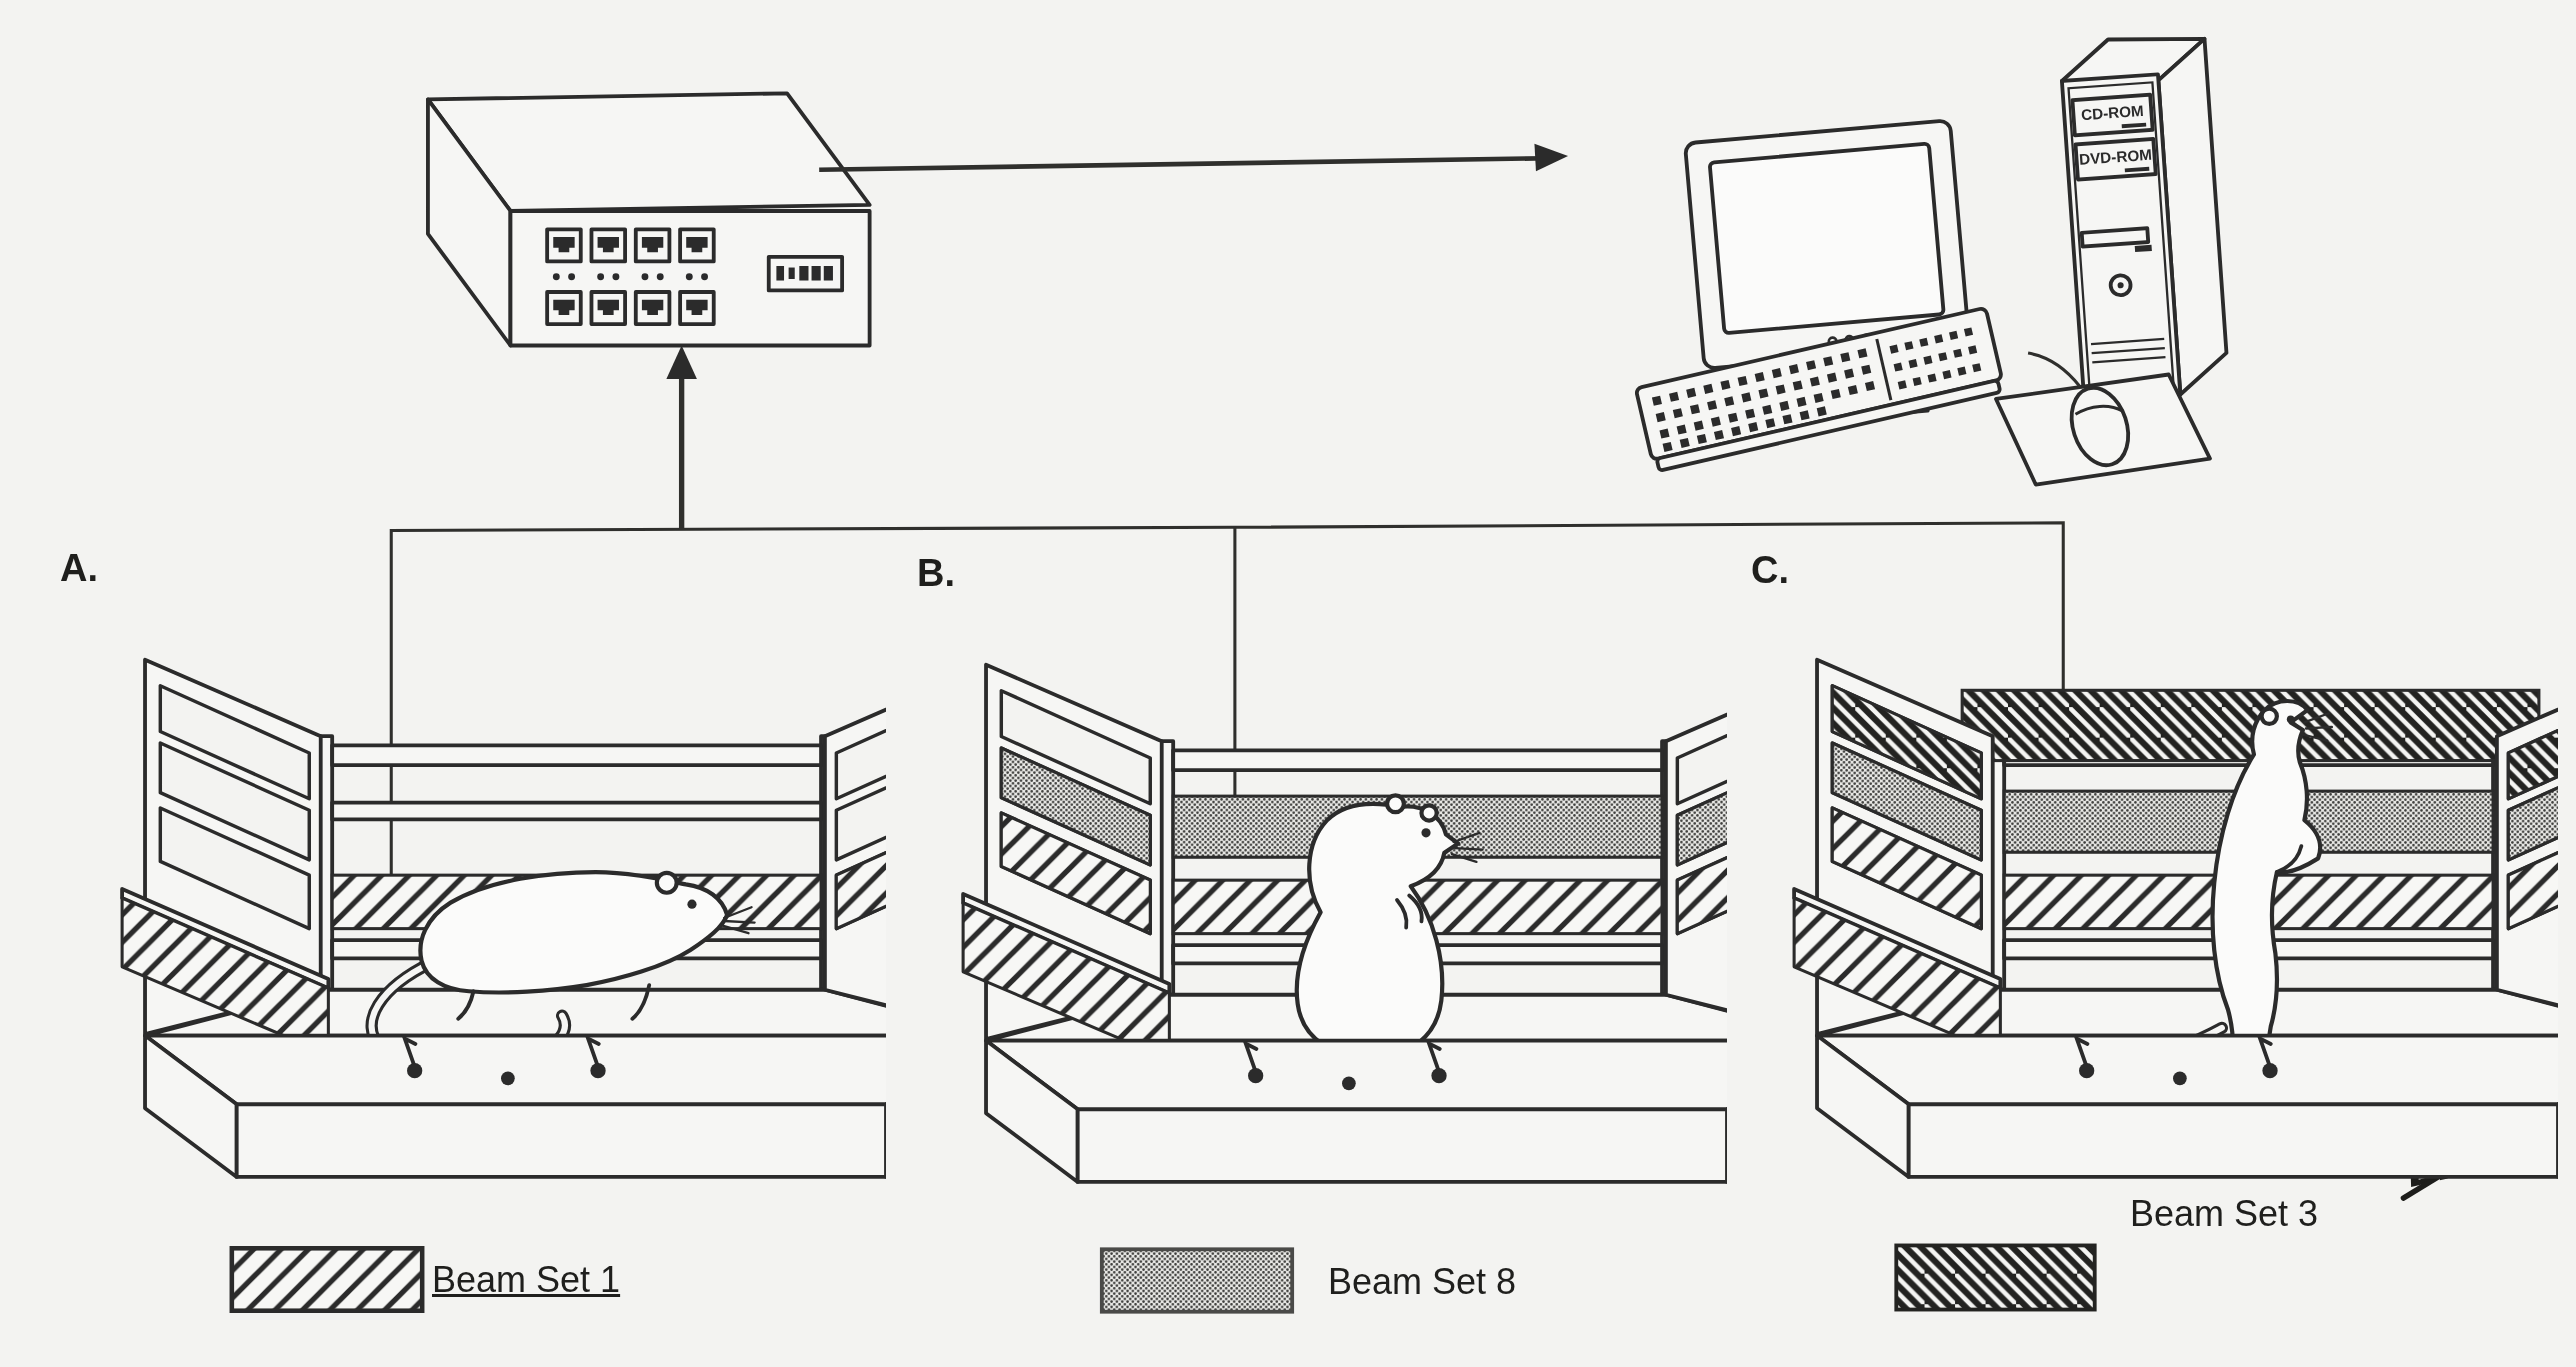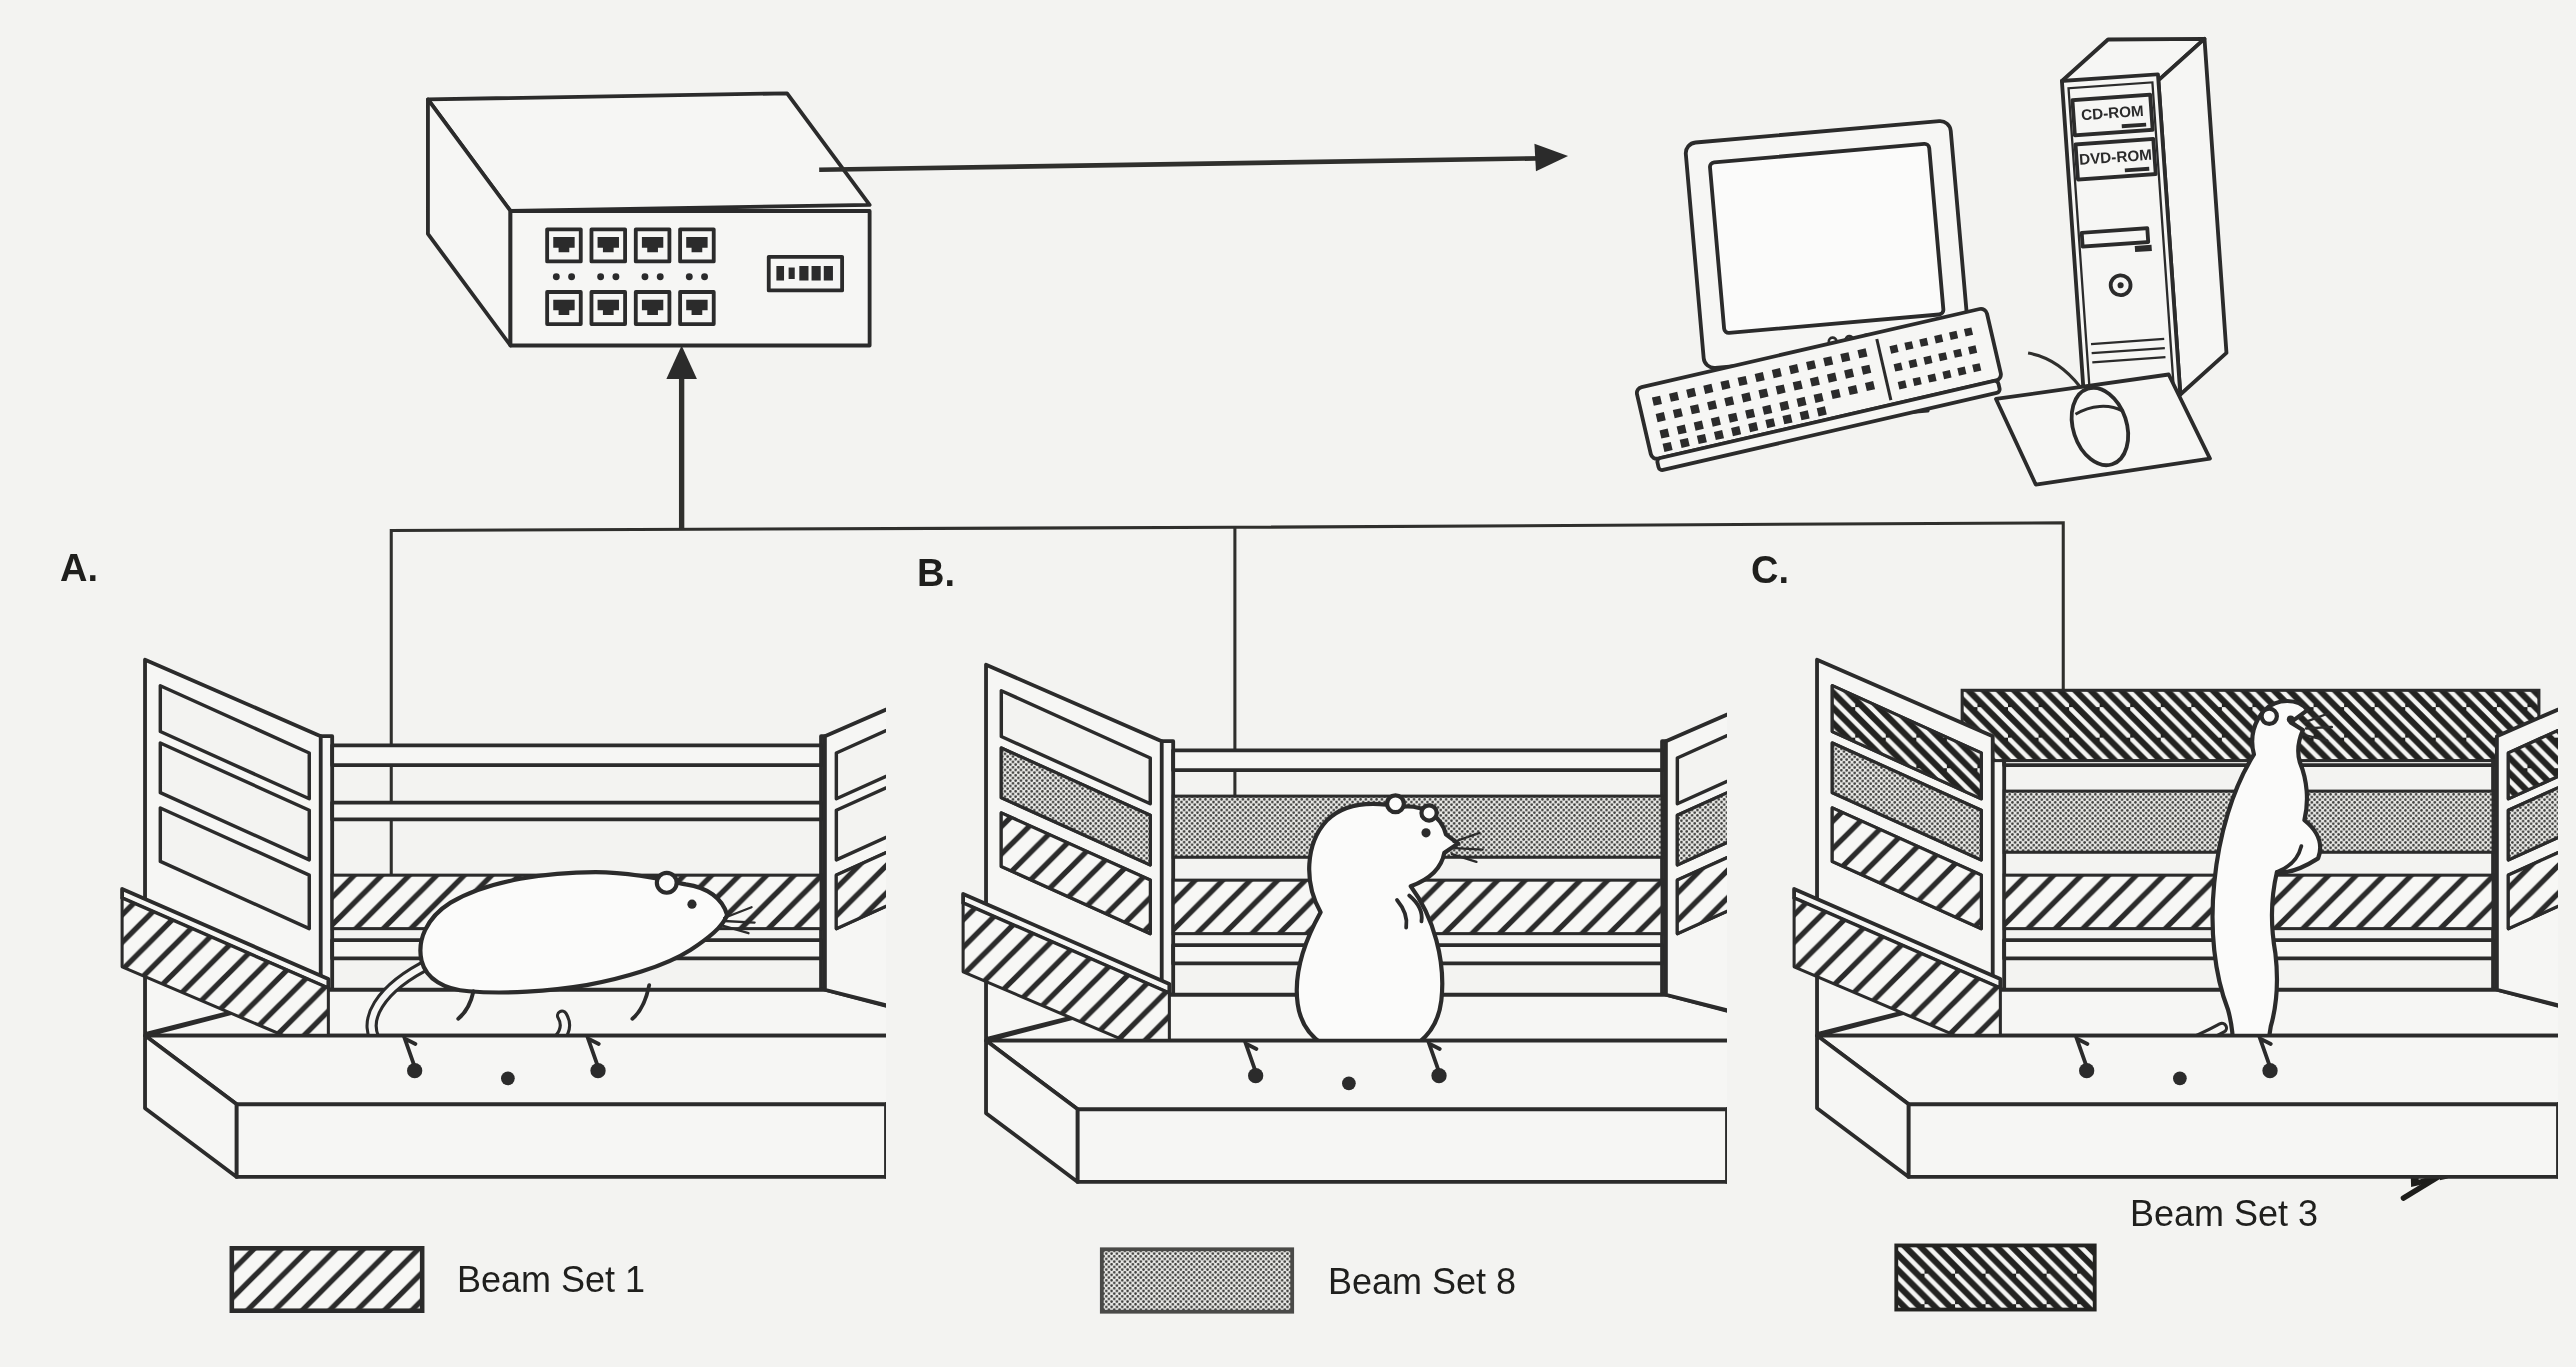--- a/index.html
+++ b/index.html
@@ -467,21 +467,21 @@
     </div>
 
   <div class="panel-label" style="left:60px;top:547px;">A.</div>
   <div class="panel-label" style="left:917px;top:552px;">B.</div>
   <div class="panel-label" style="left:1751px;top:549px;">C.</div>
 
   <div>
     <svg class="legend-swatch" style="left:229px;top:1246px;" width="196" height="67" viewBox="0 0 256 88">
       <rect x="3" y="3" width="250" height="82" fill="url(#pat-hatch1)" stroke="#2b2b2b" stroke-width="6"></rect>
     </svg>
-    <span class="legend-label" style="left:457px;top:1259px;">Beam Set 1</span>
+    <span class="legend-label" style="left:432px;top:1259px;text-decoration:underline;">Beam Set 1</span>
 
     <svg class="legend-swatch" style="left:1099px;top:1247px;" width="196" height="67" viewBox="0 0 256 88">
       <rect x="3" y="3" width="250" height="82" fill="url(#pat-dots)" stroke="#4a4a48" stroke-width="5"></rect>
     </svg>
     <span class="legend-label" style="left:1328px;top:1261px;">Beam Set 8</span>
 
     <svg class="legend-swatch" style="left:1894px;top:1243px;" width="203" height="69" viewBox="0 0 266 90">
       <rect x="3" y="3" width="260" height="84" fill="url(#pat-hatch3)" stroke="#232321" stroke-width="5"></rect>
     </svg>
     <span class="legend-label" style="left:2130px;top:1193px;">Beam Set 3</span>

